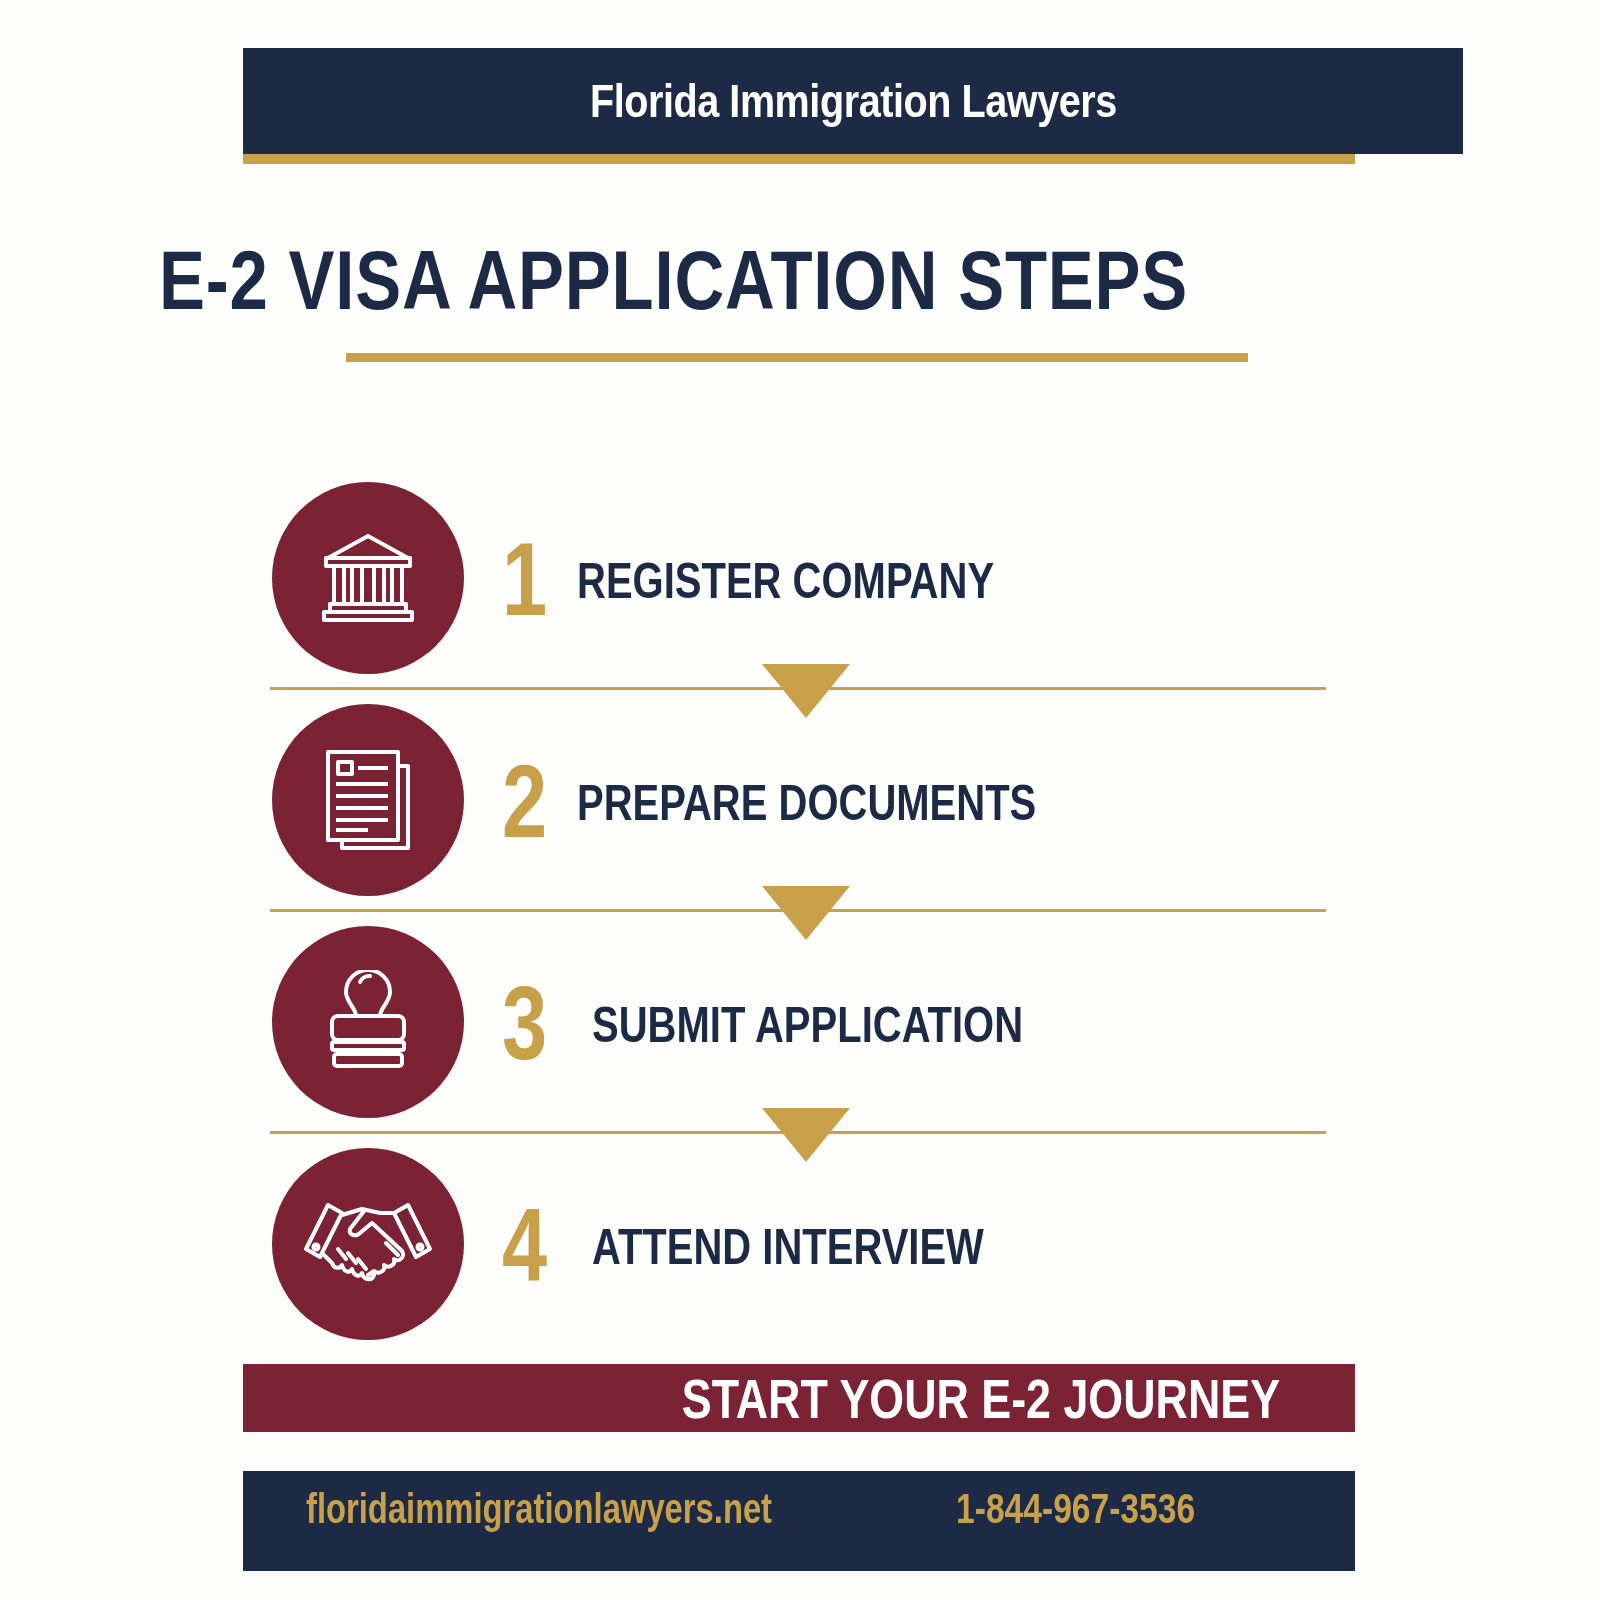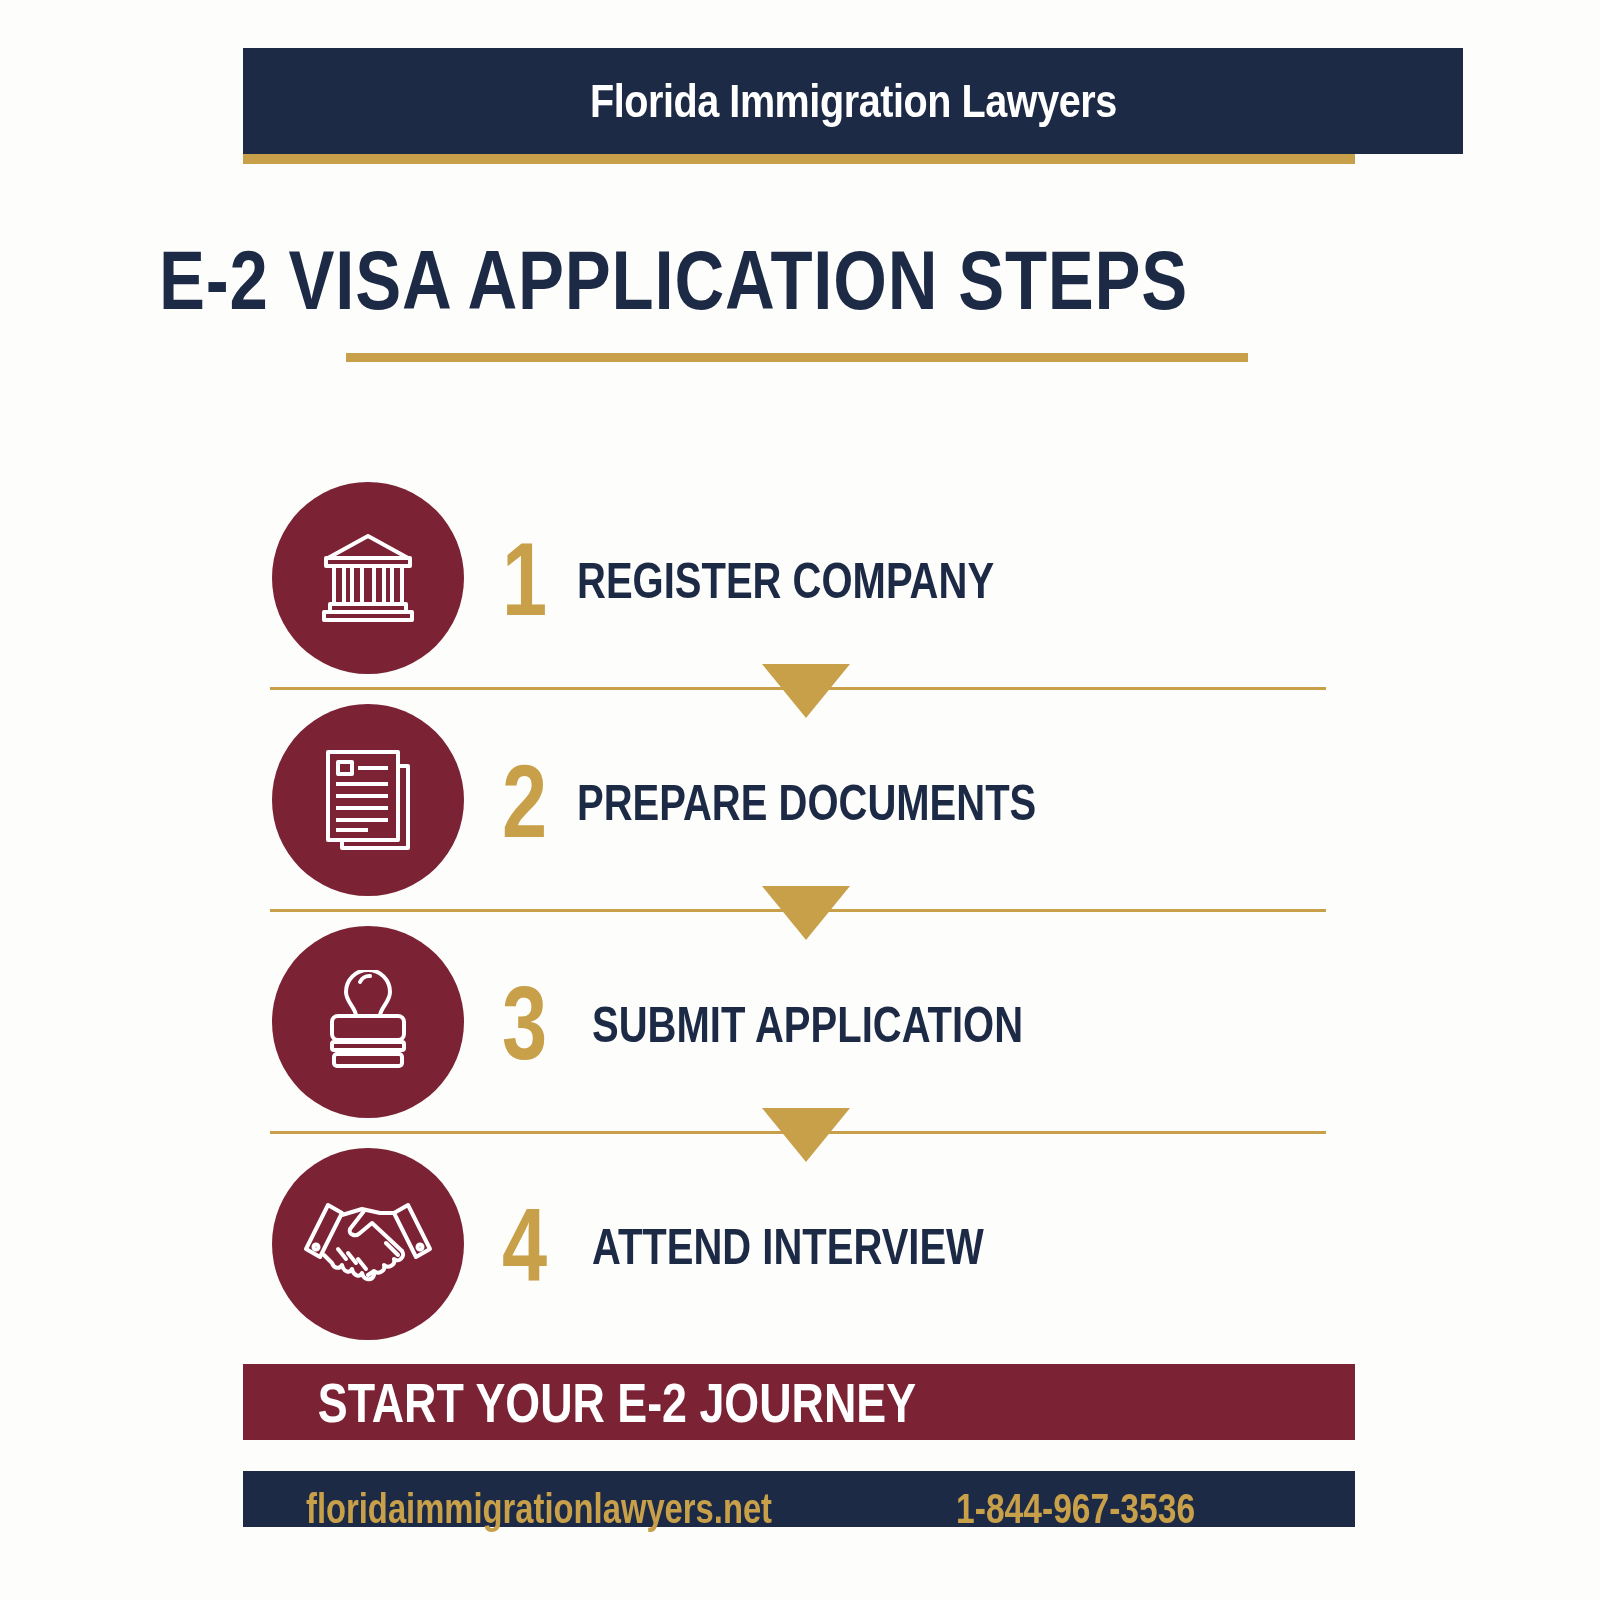--- a/index.html
+++ b/index.html
@@ -48,29 +48,29 @@
     .divider {
       position: absolute; left: 270px; width: 1056px; height: 3px; background: #c9a04a;
     }
     .arrow {
       position: absolute; left: 762px; width: 0; height: 0;
       border-left: 44px solid transparent; border-right: 44px solid transparent;
       border-top: 54px solid #c9a04a;
     }
 
     .cta-bar {
-      position: absolute; left: 243px; top: 1364px; width: 1112px; height: 76px;
-      background: #7b2335; display: flex; align-items: center; justify-content: flex-start;
+      position: absolute; left: 243px; top: 1364px; width: 1112px; height: 68px;
+      background: #7b2335; display: flex; align-items: center; justify-content: flex-end;
     }
     .cta-bar span {
       color: #ffffff; font-weight: bold; font-size: 56px; display: inline-block;
       transform: scaleX(0.8);
     }
     .footer-bar {
-      position: absolute; left: 243px; top: 1471px; width: 1112px; height: 56px;
+      position: absolute; left: 243px; top: 1471px; width: 1112px; height: 100px;
       background: #1c2a45;
     }
     .footer-bar .url {
       position: absolute; left: 63px; top: 14px; color: #c9a04a; font-weight: bold; font-size: 42px;
       transform: scaleX(0.78); transform-origin: left center; white-space: nowrap;
     }
     .footer-bar .phone {
       position: absolute; left: 713px; top: 14px; color: #c9a04a; font-weight: bold; font-size: 42px;
       transform: scaleX(0.8); transform-origin: left center; white-space: nowrap;
     }

